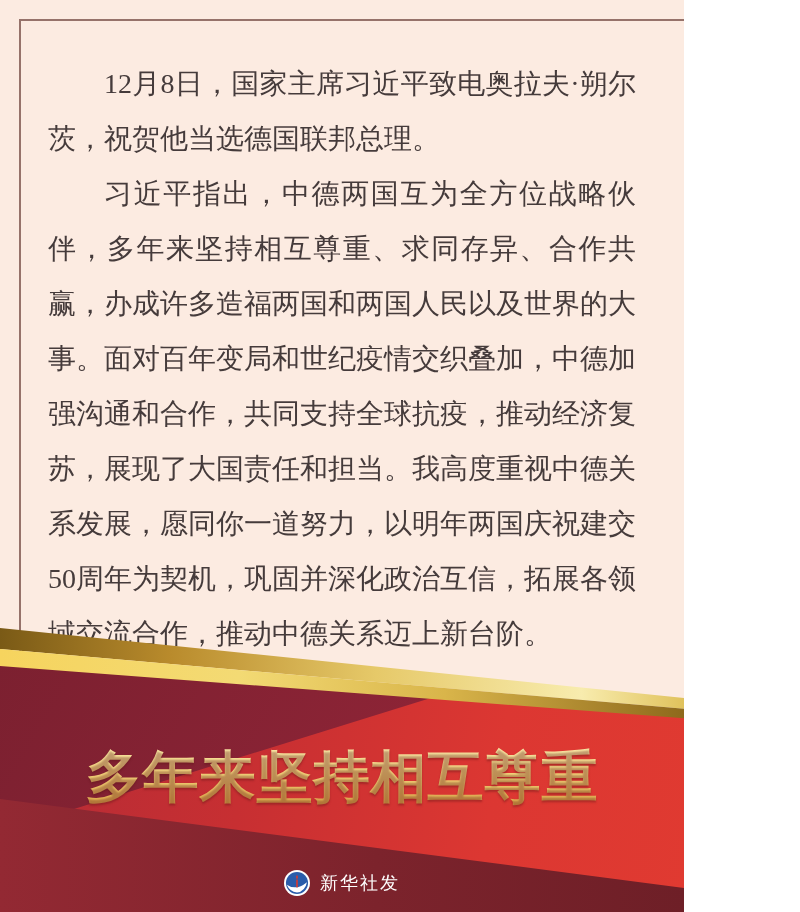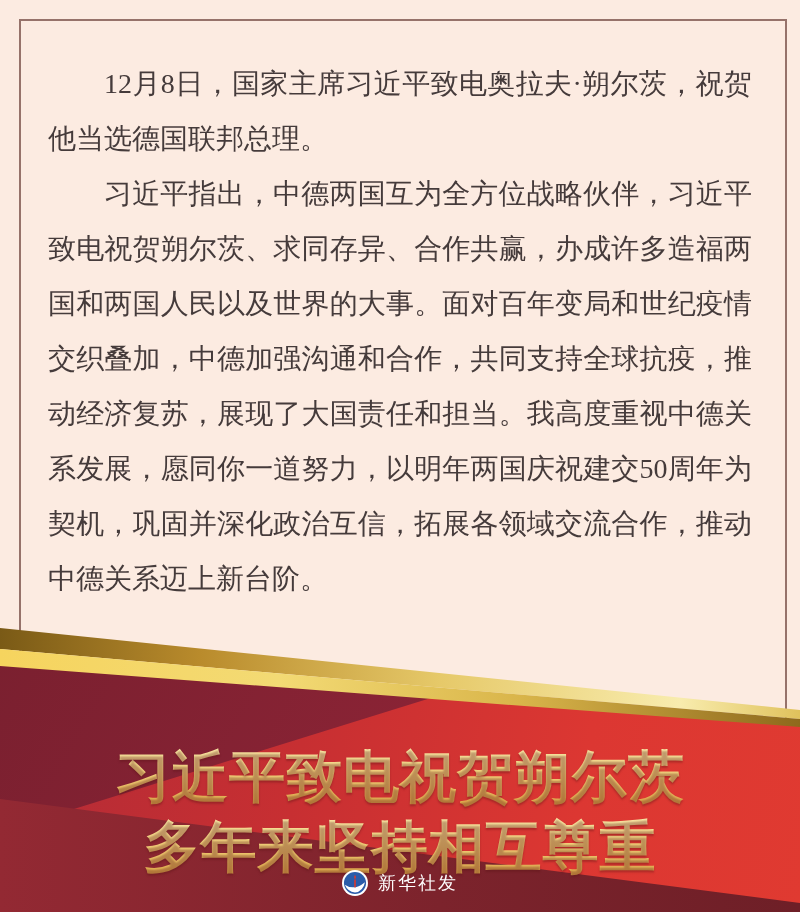--- a/index.html
+++ b/index.html
@@ -2,21 +2,21 @@
 <html><head>
 <meta charset="utf-8">
 <style>
   html, body { margin: 0; padding: 0; }
   body {
     width: 800px; height: 912px;
     font-family: "Liberation Serif", "DejaVu Serif", serif;
   }
   .page {
     position: relative;
-    width: 800px; height: 912px;
+    width: 684px; height: 912px;
     background: #fcebe1;
     overflow: hidden;
   }
   
   .frame {
     position: absolute;
     left: 19px; top: 19px;
     width: 764px; height: 760px;
     border-style: solid;
     border-color: #96726a;
@@ -109,31 +109,30 @@
 </style>
 </head>
 <body>
 
 <div class="page">
 
   <div class="frame"></div>
 
   <div class="article">
     <p>12月8日，国家主席习近平致电奥拉夫·朔尔茨，祝贺他当选德国联邦总理。</p>
-    <p>习近平指出，中德两国互为全方位战略伙伴，习近平致电祝贺朔尔茨、求同存异、合作共赢，办成许多造福两国和两国人民以及世界的大事。面对百年变局和世纪疫情交织叠加，中德加强沟通和合作，共同支持全球抗疫，推动经济复苏，展现了大国责任和担当。我高度重视中德关系发展，愿同你一道努力，以明年两国庆祝建交50周年为契机，巩固并深化政治互信，拓展各领域交流合作，推动中德关系迈上新台阶。</p>
+    <p>习近平指出，中德两国互为全方位战略伙伴，多年来坚持相互尊重、求同存异、合作共赢，办成许多造福两国和两国人民以及世界的大事。面对百年变局和世纪疫情交织叠加，中德加强沟通和合作，共同支持全球抗疫，推动经济复苏，展现了大国责任和担当。我高度重视中德关系发展，愿同你一道努力，以明年两国庆祝建交50周年为契机，巩固并深化政治互信，拓展各领域交流合作，推动中德关系迈上新台阶。</p>
   </div>
 
   <div class="layer red-area"></div>
   <div class="layer facet-top-left"></div>
   <div class="layer facet-bottom"></div>
   <div class="layer gold-upper"></div>
   <div class="layer gold-lower"></div>
 
   <div class="titles">
-    <div class="title-line">习近平致电祝贺朔尔茨</div>
     <div class="title-line">多年来坚持相互尊重</div>
   </div>
 
   <div class="credit">
     <span class="logo">
       <svg viewBox="0 0 24 24" width="26" height="26" aria-hidden="true">
         <circle cx="12" cy="12" r="12" fill="#ffffff"></circle>
         <circle cx="12" cy="12" r="10.2" fill="#2a5caa"></circle>
         <path d="M2.6 13.5 Q 11 19.5 21.2 11.2 Q 19.5 19.6 12 20.8 Q 5.2 19.8 2.6 13.5 Z" fill="#ffffff"></path>
         <path d="M12 4.6 q 1.7 2.1 0 3.9 q -1.7 -1.8 0 -3.9 Z" fill="#d9382f"></path>

